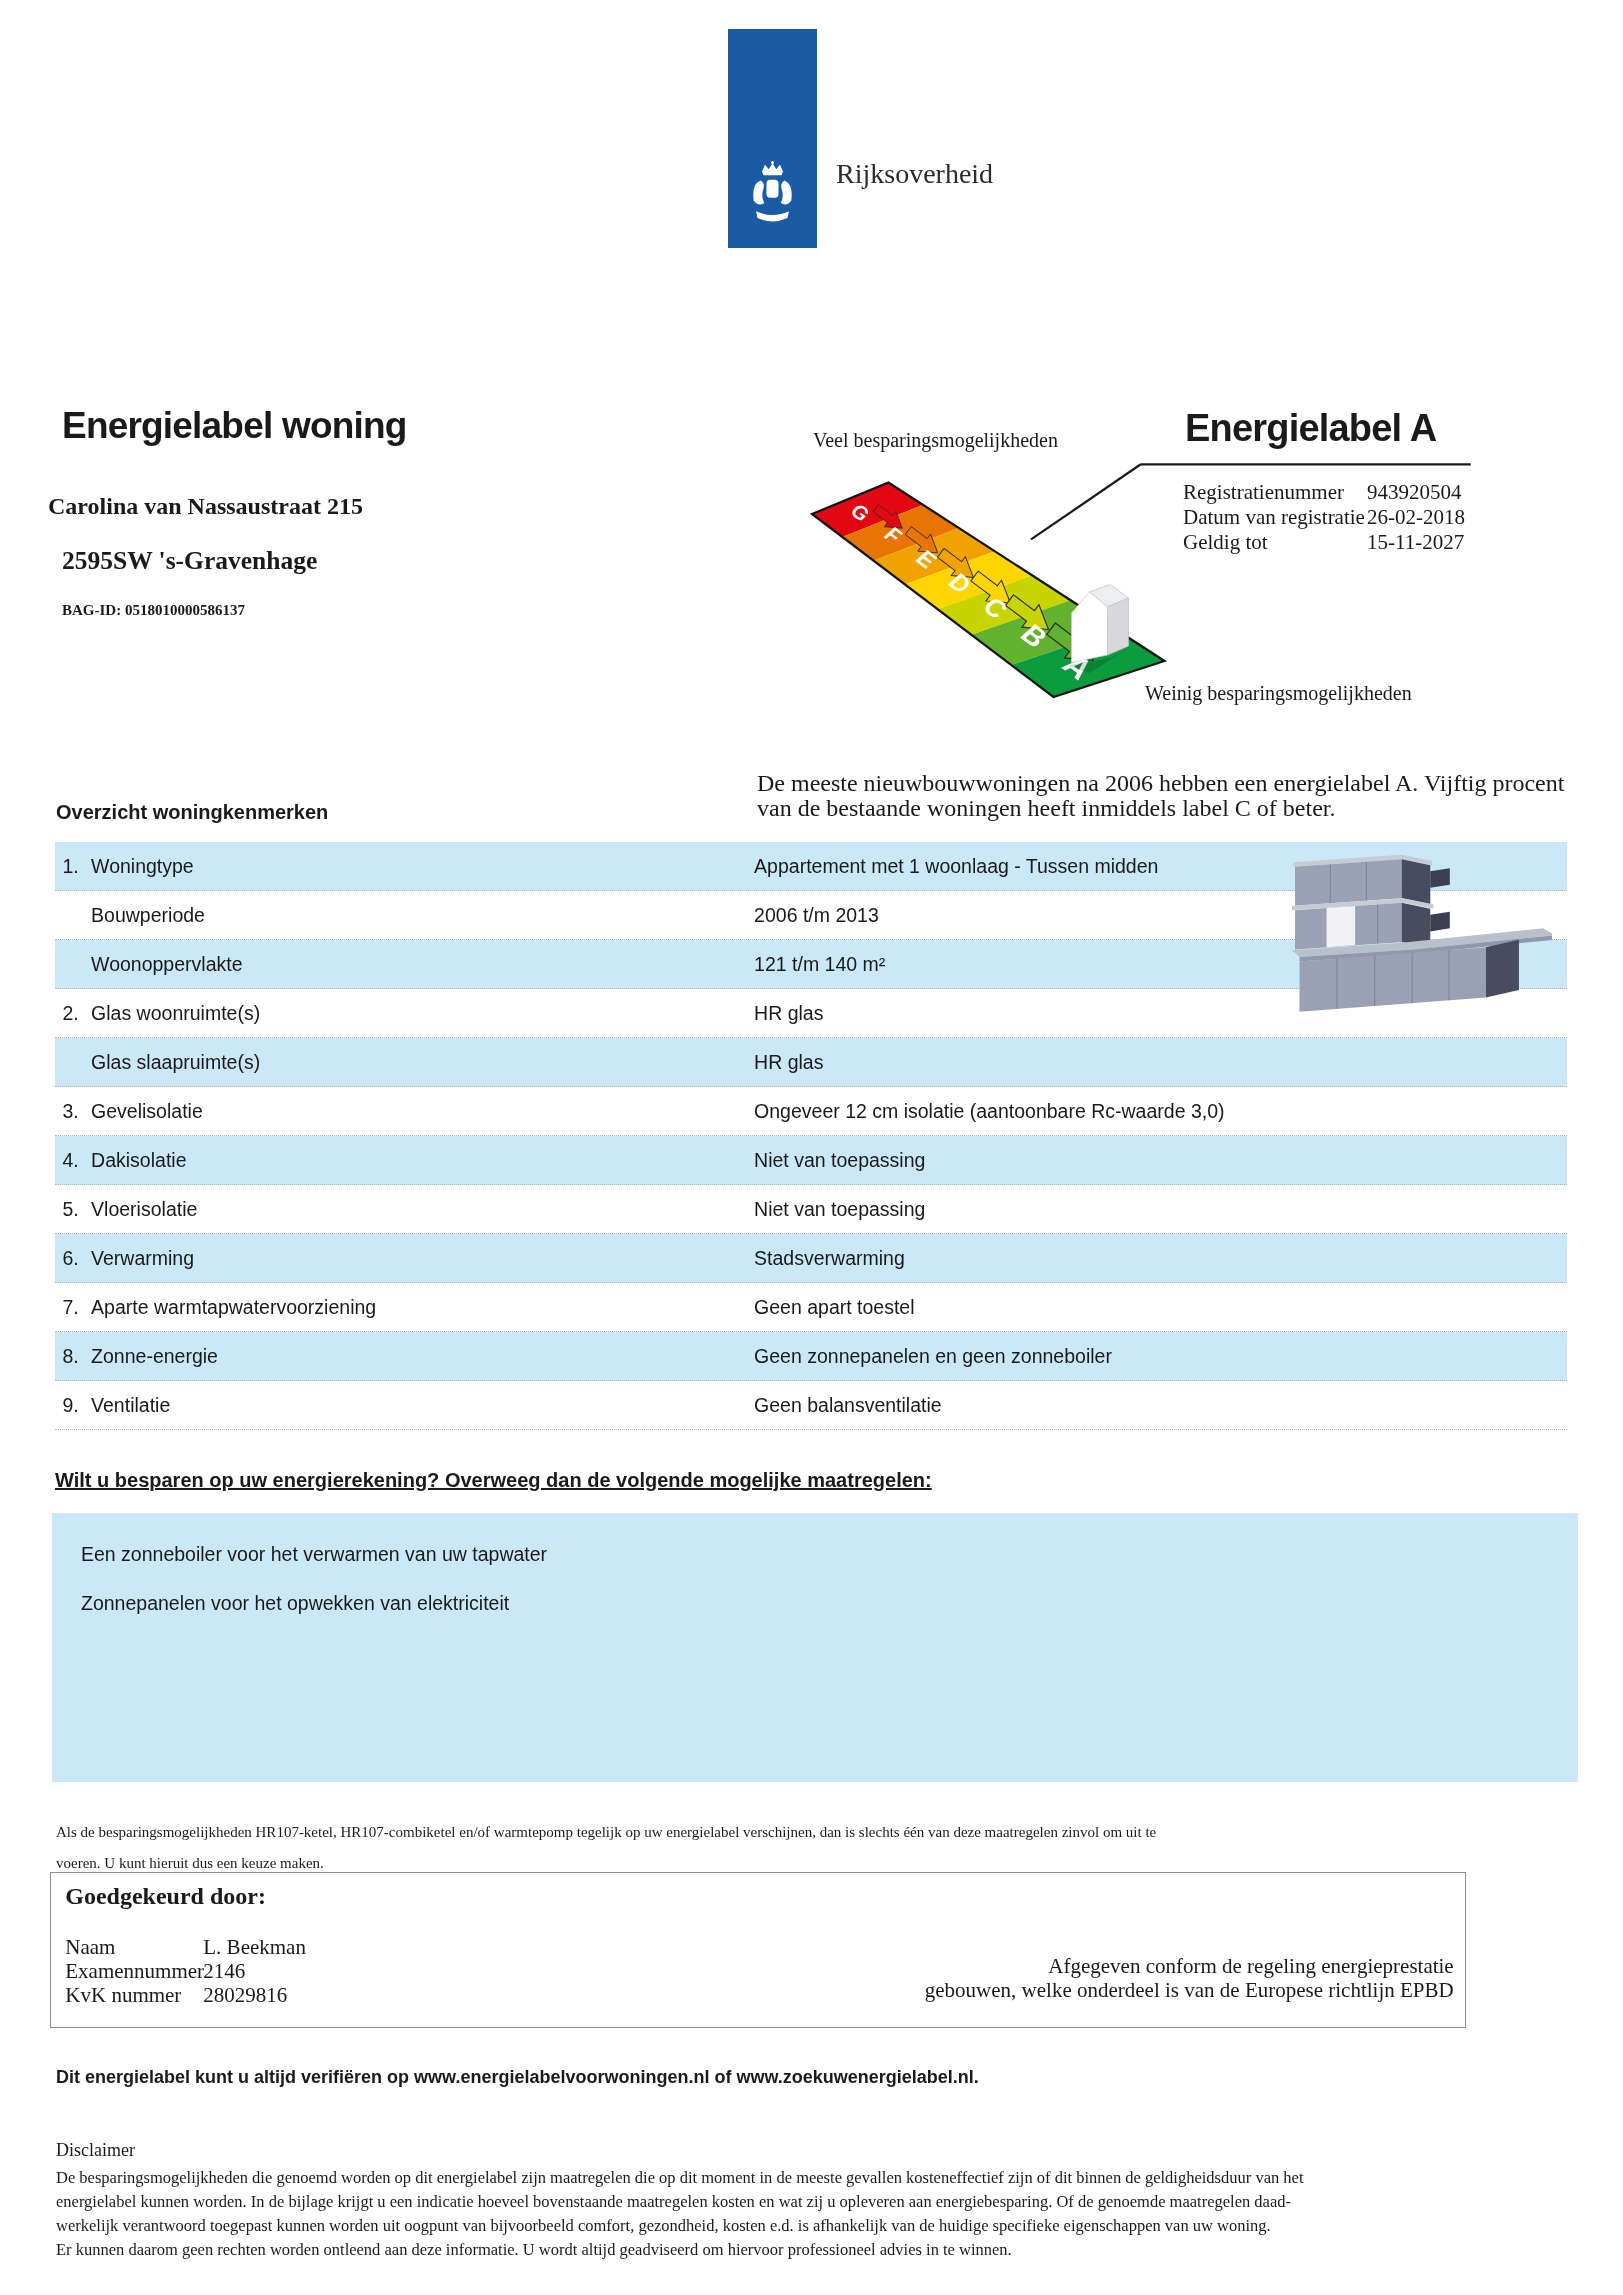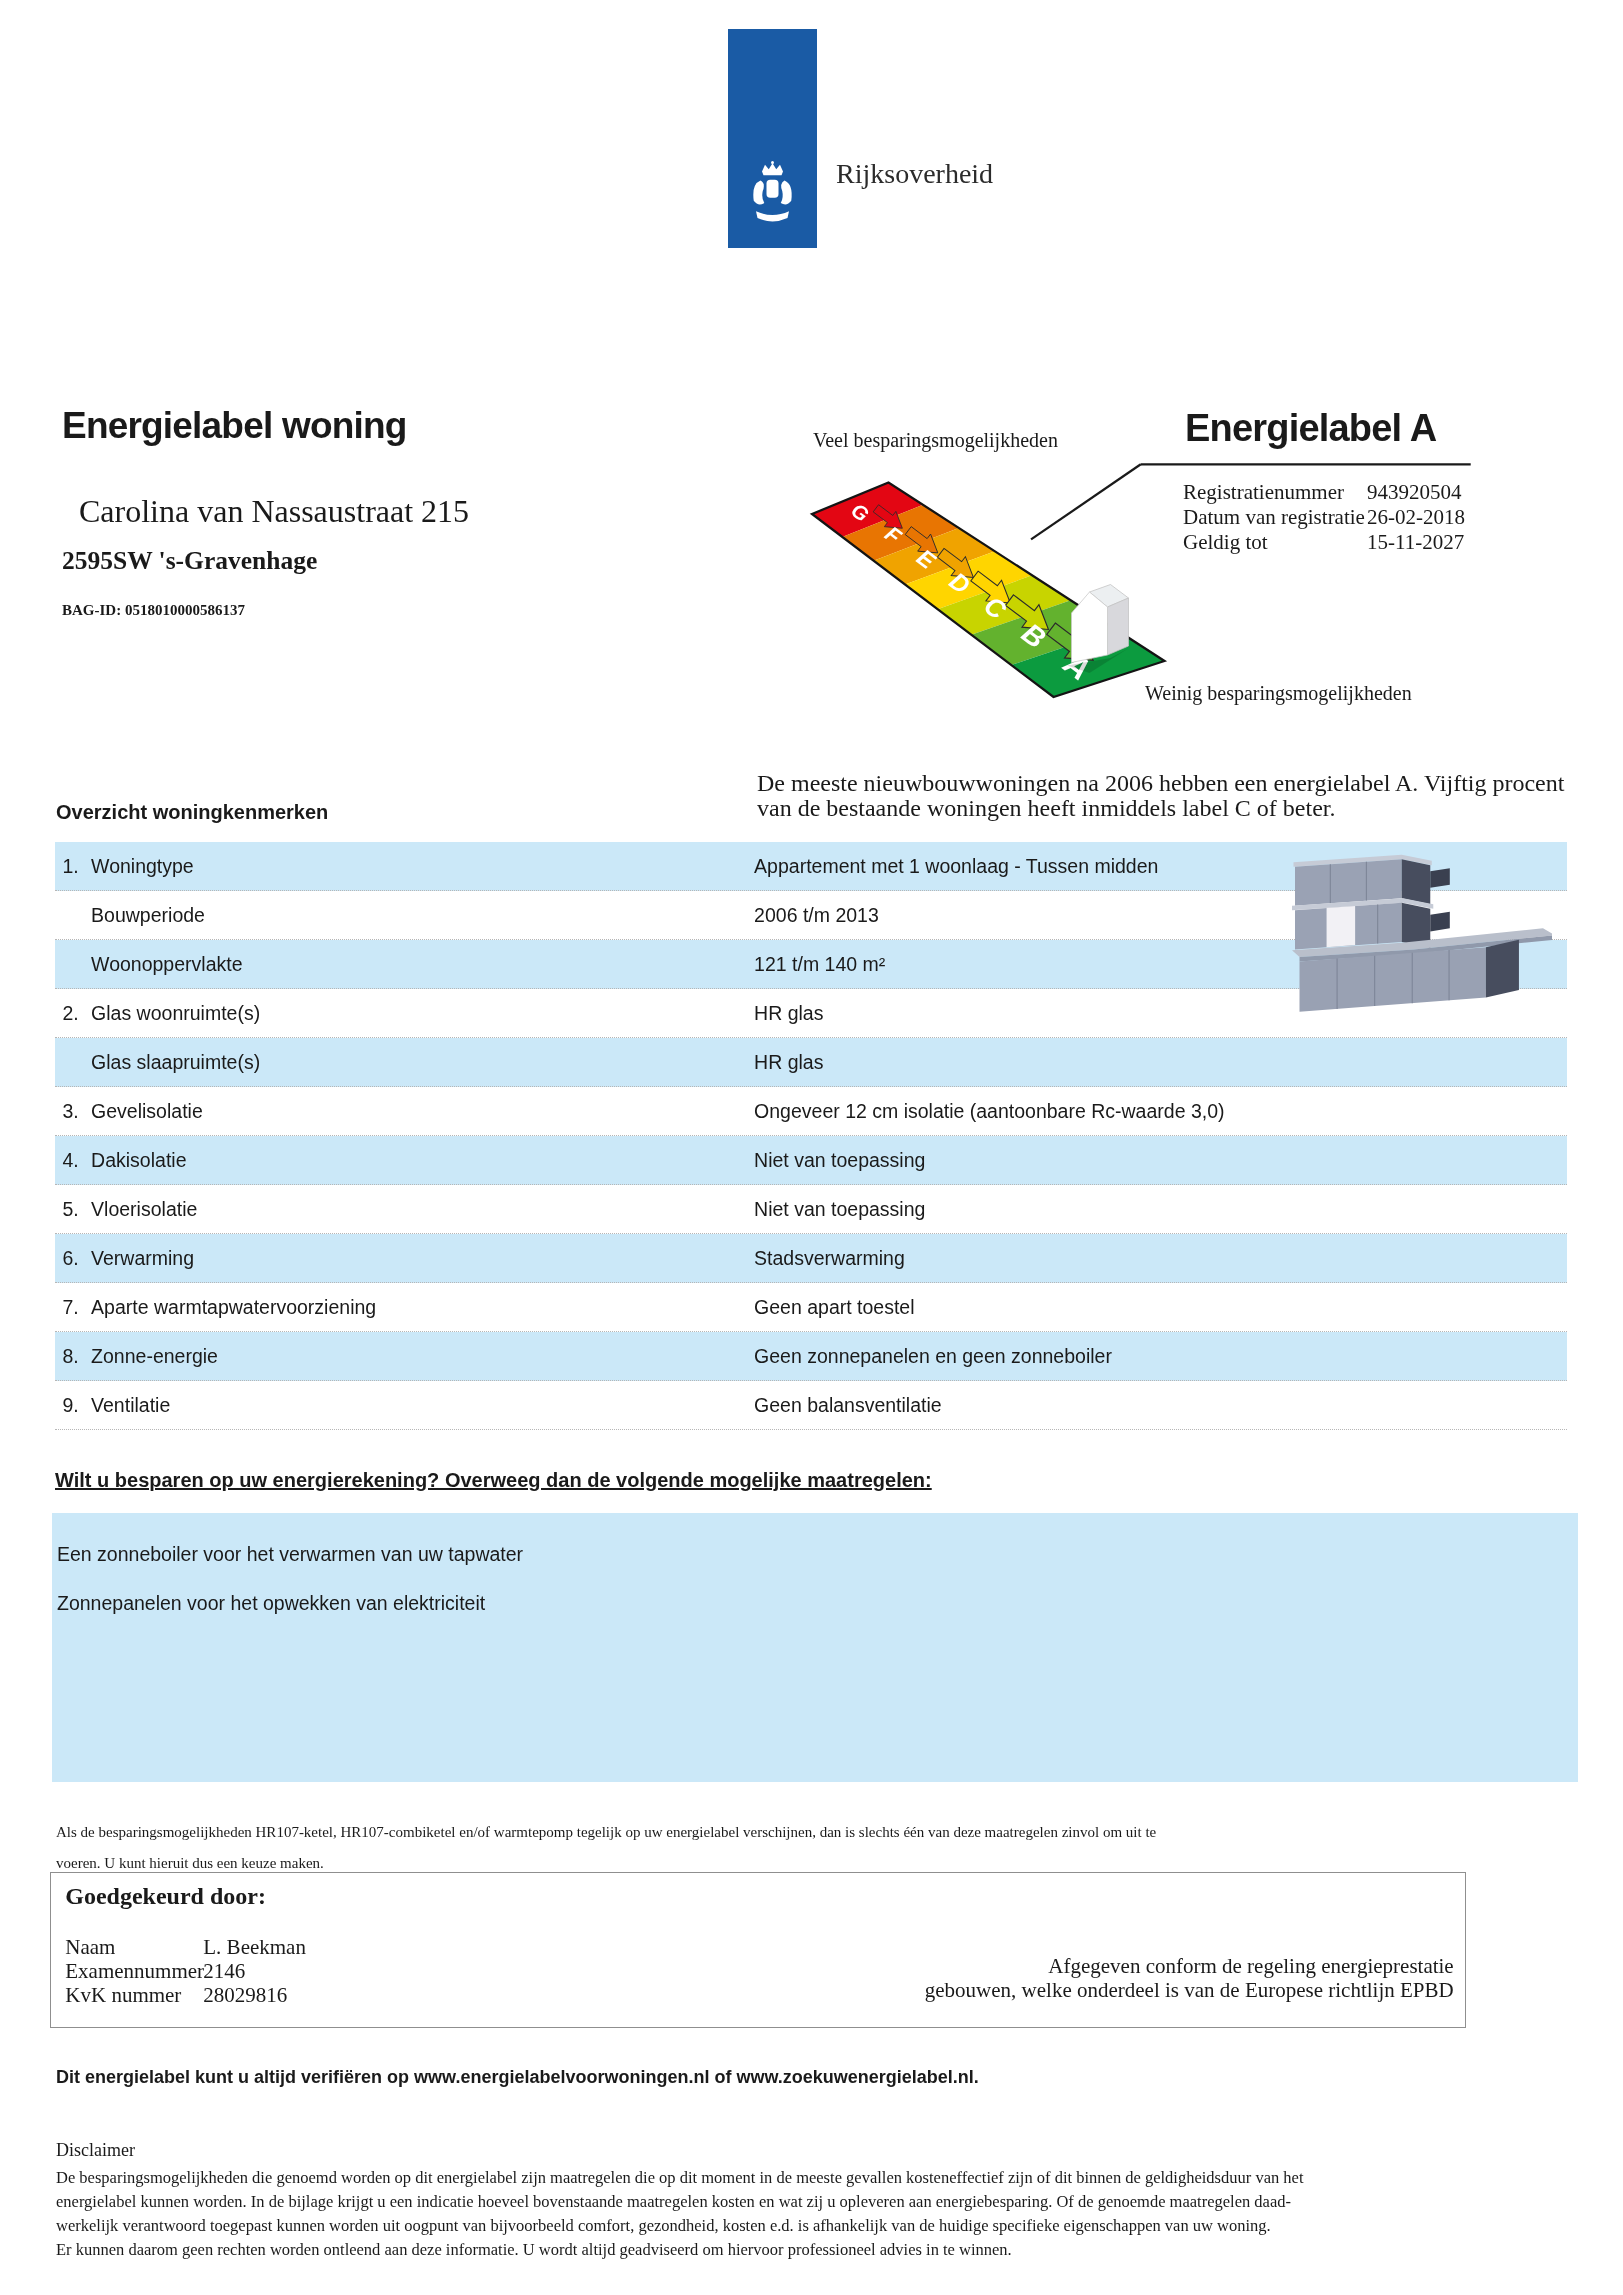--- a/index.html
+++ b/index.html
@@ -16,21 +16,21 @@
   .abs{position:absolute;}
   .serif{font-family:"Liberation Serif","DejaVu Serif",serif;}
   .sans{font-family:"Liberation Sans","DejaVu Sans",sans-serif;}
 
   
   .banner{left:728px;top:0;width:89px;height:219px;background:var(--banner-blue);}
   .wordmark{left:836px;top:129px;font-size:28px;color:#2b2b2b;}
 
   
   .doc-title{left:62px;top:376px;font-size:37px;font-weight:bold;letter-spacing:-0.8px;}
-  .addr1{left:79px;top:464px;font-size:32px;font-weight:normal;}
+  .addr1{left:48px;top:464px;font-size:24px;font-weight:bold;}
   .addr2{left:62px;top:517px;font-size:25.5px;font-weight:bold;}
   .bagid{left:62px;top:573px;font-size:15px;font-weight:bold;}
 
   
   .much-savings{left:813px;top:400px;font-size:20px;}
   .little-savings{left:1145px;top:653px;font-size:20px;}
   .label-title{left:1185px;top:378px;font-size:38px;font-weight:bold;letter-spacing:-0.8px;}
   .callout-lines{left:1007px;top:430px;width:481px;height:94px;}
   .reg-block{left:1183px;top:451px;font-size:21px;line-height:25px;}
   .reg-row{display:flex;}
@@ -44,21 +44,21 @@
   .trow{height:49px;display:flex;align-items:center;font-size:19.5px;border-bottom:0.8px dotted #b6b6b6;box-sizing:border-box;}
   .trow:nth-child(odd){background:var(--row-blue);}
   .tnum{padding-left:7.5px;width:28.6px;flex:none;}
   .tlabel{width:663px;flex:none;}
   .tvalue{flex:1;}
   .building{left:1289px;top:821px;width:263px;height:162px;}
 
   
   .measures-heading{left:55px;top:1440px;font-size:20px;font-weight:bold;text-decoration:underline;}
   .measures-box{left:52px;top:1484px;width:1526px;height:269px;background:var(--row-blue);padding-top:16.5px;box-sizing:border-box;}
-  .measure-item{height:49px;line-height:49px;padding-left:5px;font-size:19.5px;}
+  .measure-item{height:49px;line-height:49px;padding-left:29px;font-size:19.5px;}
   .note{left:56px;top:1788px;font-size:15px;line-height:31px;width:1488px;}
 
   
   .approval{left:50px;top:1843px;width:1416px;height:156px;border:1.5px solid var(--border-gray);box-sizing:border-box;}
   .approval-heading{left:14.3px;top:9.8px;font-size:24px;font-weight:bold;}
   .fields{left:14.3px;top:62px;font-size:21px;line-height:24px;}
   .field-row{display:flex;}
   .field-label{width:138px;}
   .conform{right:11.3px;top:81px;font-size:21px;line-height:24px;text-align:right;}
 

